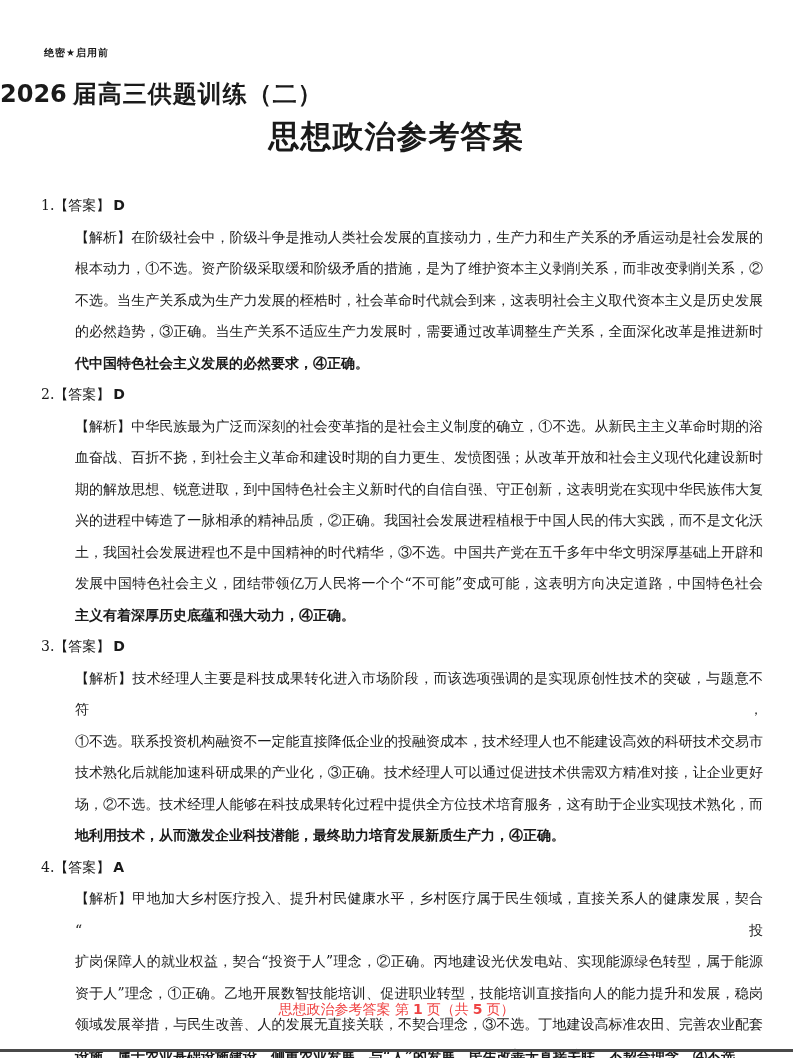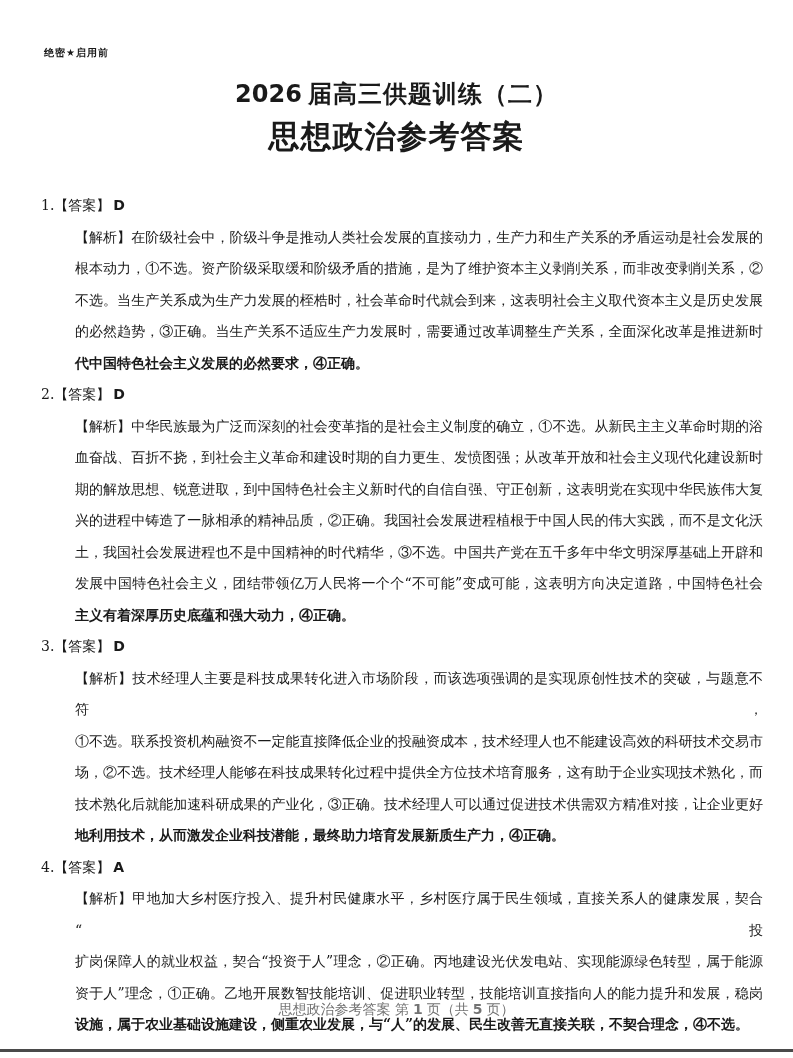--- a/index.html
+++ b/index.html
@@ -12,21 +12,21 @@
     color: #1a1a1a;
     -webkit-font-smoothing: antialiased;
   }
   .security {
     position: absolute; left: 44px; top: 46px;
     font-size: 10px; font-weight: bold; letter-spacing: 1px;
     font-family: "DejaVu Sans", "Liberation Sans", sans-serif;
   }
   .title {
     position: absolute; left: 0; top: 78px; width: 100%;
-    text-align: center; font-weight: bold; font-size: 24px;
+    font-weight: bold; font-size: 24px;
     letter-spacing: 1px;
   }
   .title .year {
     font-family: "DejaVu Sans", "Liberation Sans", sans-serif;
     font-weight: 800; margin-right: 6px; letter-spacing: 0;
   }
   .subtitle {
     position: absolute; left: 0; top: 116px; width: 100%;
     text-align: center; font-weight: bold; font-size: 31px;
     letter-spacing: 1px;
@@ -39,21 +39,21 @@
   .ans-head .num { letter-spacing: 0; }
   .ans-head .letter {
     font-family: "DejaVu Sans", "Liberation Sans", sans-serif;
     font-weight: 600; margin-left: 3px;
   }
   .ans-body { margin-left: 34px; width: 688px; }
   .tline { text-align: justify; text-align-last: justify; }
   .tline.end { text-align-last: left; font-weight: bold; }
   .footer {
     position: absolute; left: 0; top: 1001px; width: 100%;
-    text-align: center; font-size: 14px; color: #737373;
+    text-align: center; font-size: 14px; color: #ef4444;
   }
   .footer .pnum {
     font-family: "DejaVu Sans", "Liberation Sans", sans-serif;
     font-weight: 600; padding: 0 4px;
   }
   .page-bottom-border {
     position: absolute; left: 0; top: 1049px; width: 100%;
     height: 2.5px; background: #4a4a4a;
   }
 </style>
@@ -98,34 +98,35 @@
     </div>
   </div>
 
   <div class="ans">
     <div class="ans-head">
       <span class="num">3.</span><span class="label">【答案】</span><span class="letter">D</span>
     </div>
     <div class="ans-body">
       <div class="tline">【解析】技术经理人主要是科技成果转化进入市场阶段，而该选项强调的是实现原创性技术的突破，与题意不符，</div>
       <div class="tline">①不选。联系投资机构融资不一定能直接降低企业的投融资成本，技术经理人也不能建设高效的科研技术交易市</div>
+      <div class="tline">技术熟化后就能加速科研成果的产业化，③正确。技术经理人可以通过促进技术供需双方精准对接，让企业更好</div>
       <div class="tline">场，②不选。技术经理人能够在科技成果转化过程中提供全方位技术培育服务，这有助于企业实现技术熟化，而</div>
-      <div class="tline">技术熟化后就能加速科研成果的产业化，③正确。技术经理人可以通过促进技术供需双方精准对接，让企业更好</div>
       <div class="tline end">地利用技术，从而激发企业科技潜能，最终助力培育发展新质生产力，④正确。</div>
     </div>
   </div>
 
   <div class="ans">
     <div class="ans-head">
       <span class="num">4.</span><span class="label">【答案】</span><span class="letter">A</span>
     </div>
     <div class="ans-body">
       <div class="tline">【解析】甲地加大乡村医疗投入、提升村民健康水平，乡村医疗属于民生领域，直接关系人的健康发展，契合“投</div>
       <div class="tline">扩岗保障人的就业权益，契合“投资于人”理念，②正确。丙地建设光伏发电站、实现能源绿色转型，属于能源</div>
       <div class="tline">资于人”理念，①正确。乙地开展数智技能培训、促进职业转型，技能培训直接指向人的能力提升和发展，稳岗</div>
+      <div class="tline">领域发展举措，与民生改善、人的发展无直接关联，不契合理念，③不选。丁地建设高标准农田、完善农业配套</div>
       <div class="tline end">设施，属于农业基础设施建设，侧重农业发展，与“人”的发展、民生改善无直接关联，不契合理念，④不选。</div>
     </div>
   </div>
 
 </div>
 
 <div class="footer">
   <span>思想政治参考答案</span>
   <span>第</span><span class="pnum">1</span><span>页（共</span><span class="pnum">5</span><span>页）</span>
 </div>

